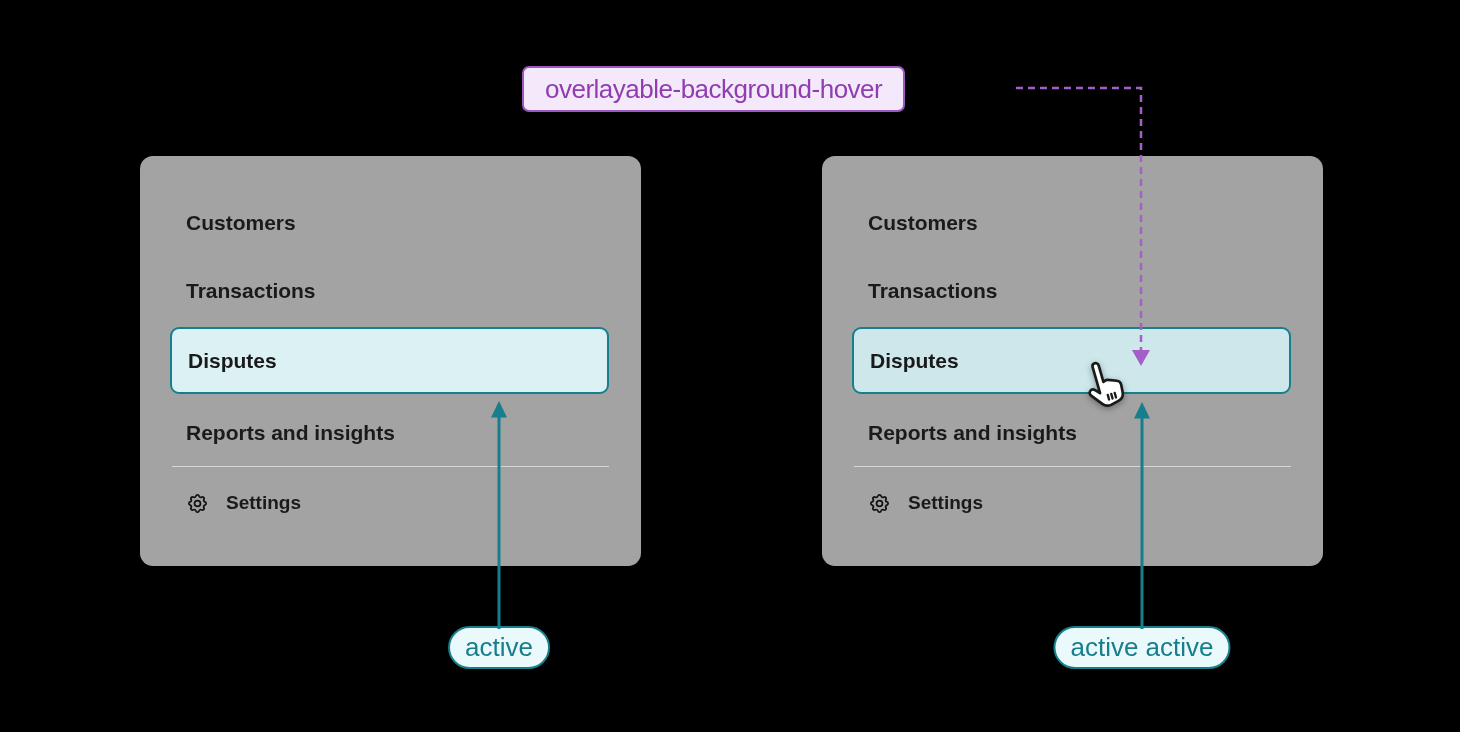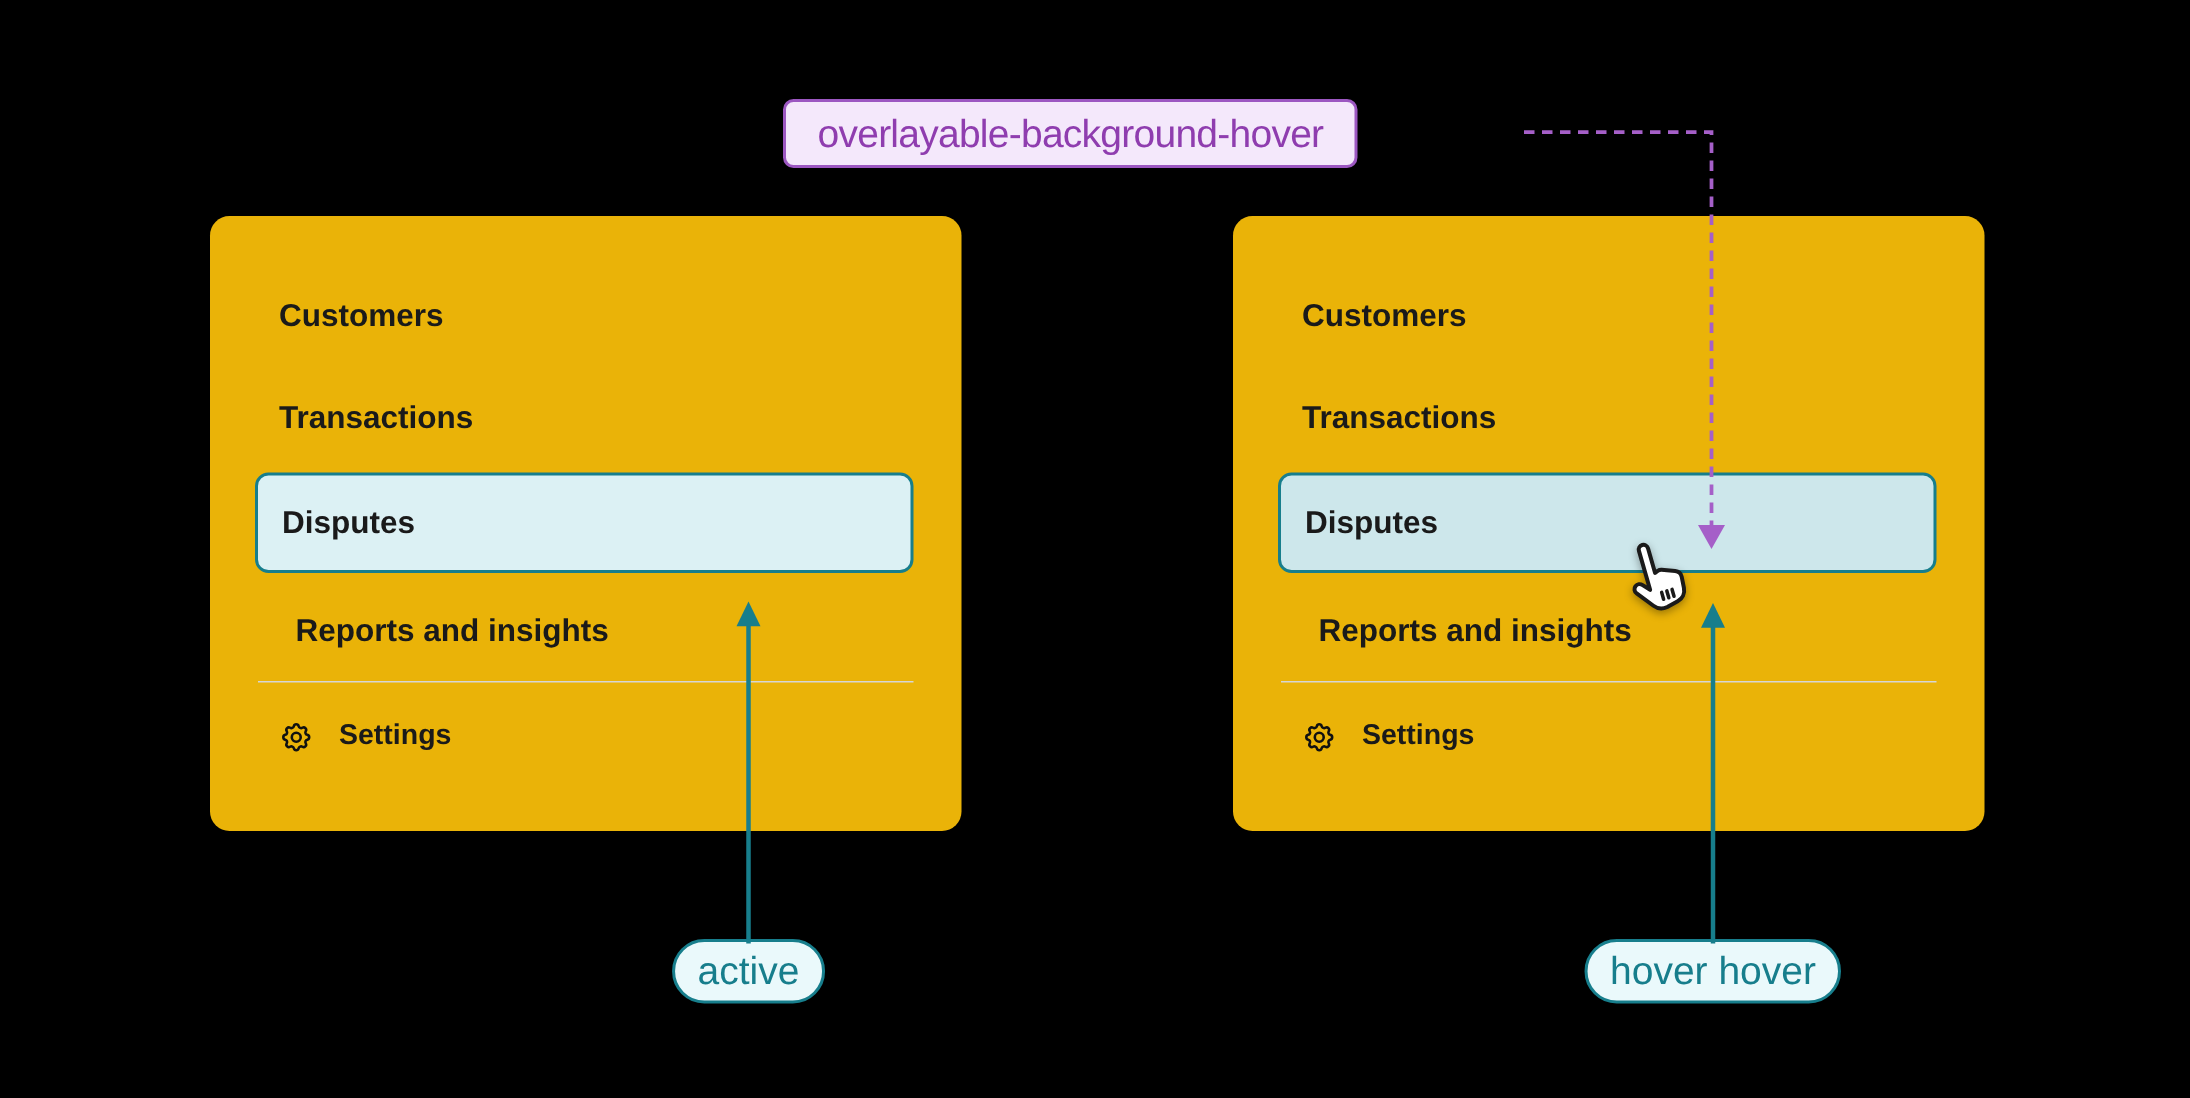--- a/index.html
+++ b/index.html
@@ -13,33 +13,33 @@
   .token-label{
     position:absolute;left:522px;top:66px;height:42px;
     display:flex;align-items:center;padding:0 21px;
     background:#f4e8fb;border:2px solid #9c57c1;border-radius:7px;
     color:#8f3daf;font-family:Liberation Sans, sans-serif;
     font-size:26px;letter-spacing:-0.5px;white-space:nowrap;z-index:3;
   }
 
   
   .card{
-    position:absolute;top:144px;width:501px;height:410px;
-    background:#eab308;border-radius:13px;z-index:1;
+    position:absolute;top:156px;width:501px;height:410px;
+    background:#a3a3a3;border-radius:13px;z-index:1;
   }
   #card-active{left:140px;}
   #card-active-hover{left:822px;}
 
   .menu-item{
     position:absolute;left:46px;height:26px;line-height:26px;
     font-size:21px;font-weight:700;color:#1a1a1a;white-space:nowrap;
   }
   .mi-customers{top:54px;}
   .mi-transactions{top:122px;}
-  .mi-reports{top:264px;margin-left:11px;}
+  .mi-reports{top:264px;}
 
   .active-row{
     position:absolute;left:30px;top:171px;width:439px;height:67px;
     box-sizing:border-box;border:2px solid #177e8c;border-radius:9px;
     background:#dcf1f4;display:flex;align-items:center;padding-left:16px;
   }
   .active-row.hover{background:#cde7eb;}
   .active-row span{font-size:21px;font-weight:700;color:#1a1a1a;}
 
   .divider{
@@ -142,13 +142,13 @@
       <g stroke="#1a1a1a" stroke-width="1.5" stroke-linecap="round">
         <line x1="14.6" y1="22.6" x2="14.6" y2="25.6"></line>
         <line x1="16.9" y1="22.6" x2="16.9" y2="25.6"></line>
         <line x1="19.2" y1="22.6" x2="19.2" y2="25.6"></line>
       </g>
     </g>
   </svg>
 </div>
 
 <div class="pill" id="pill-active">active</div>
-<div class="pill" id="pill-active-hover">hover hover</div>
+<div class="pill" id="pill-active-hover">active active</div>
 
 </body></html>

